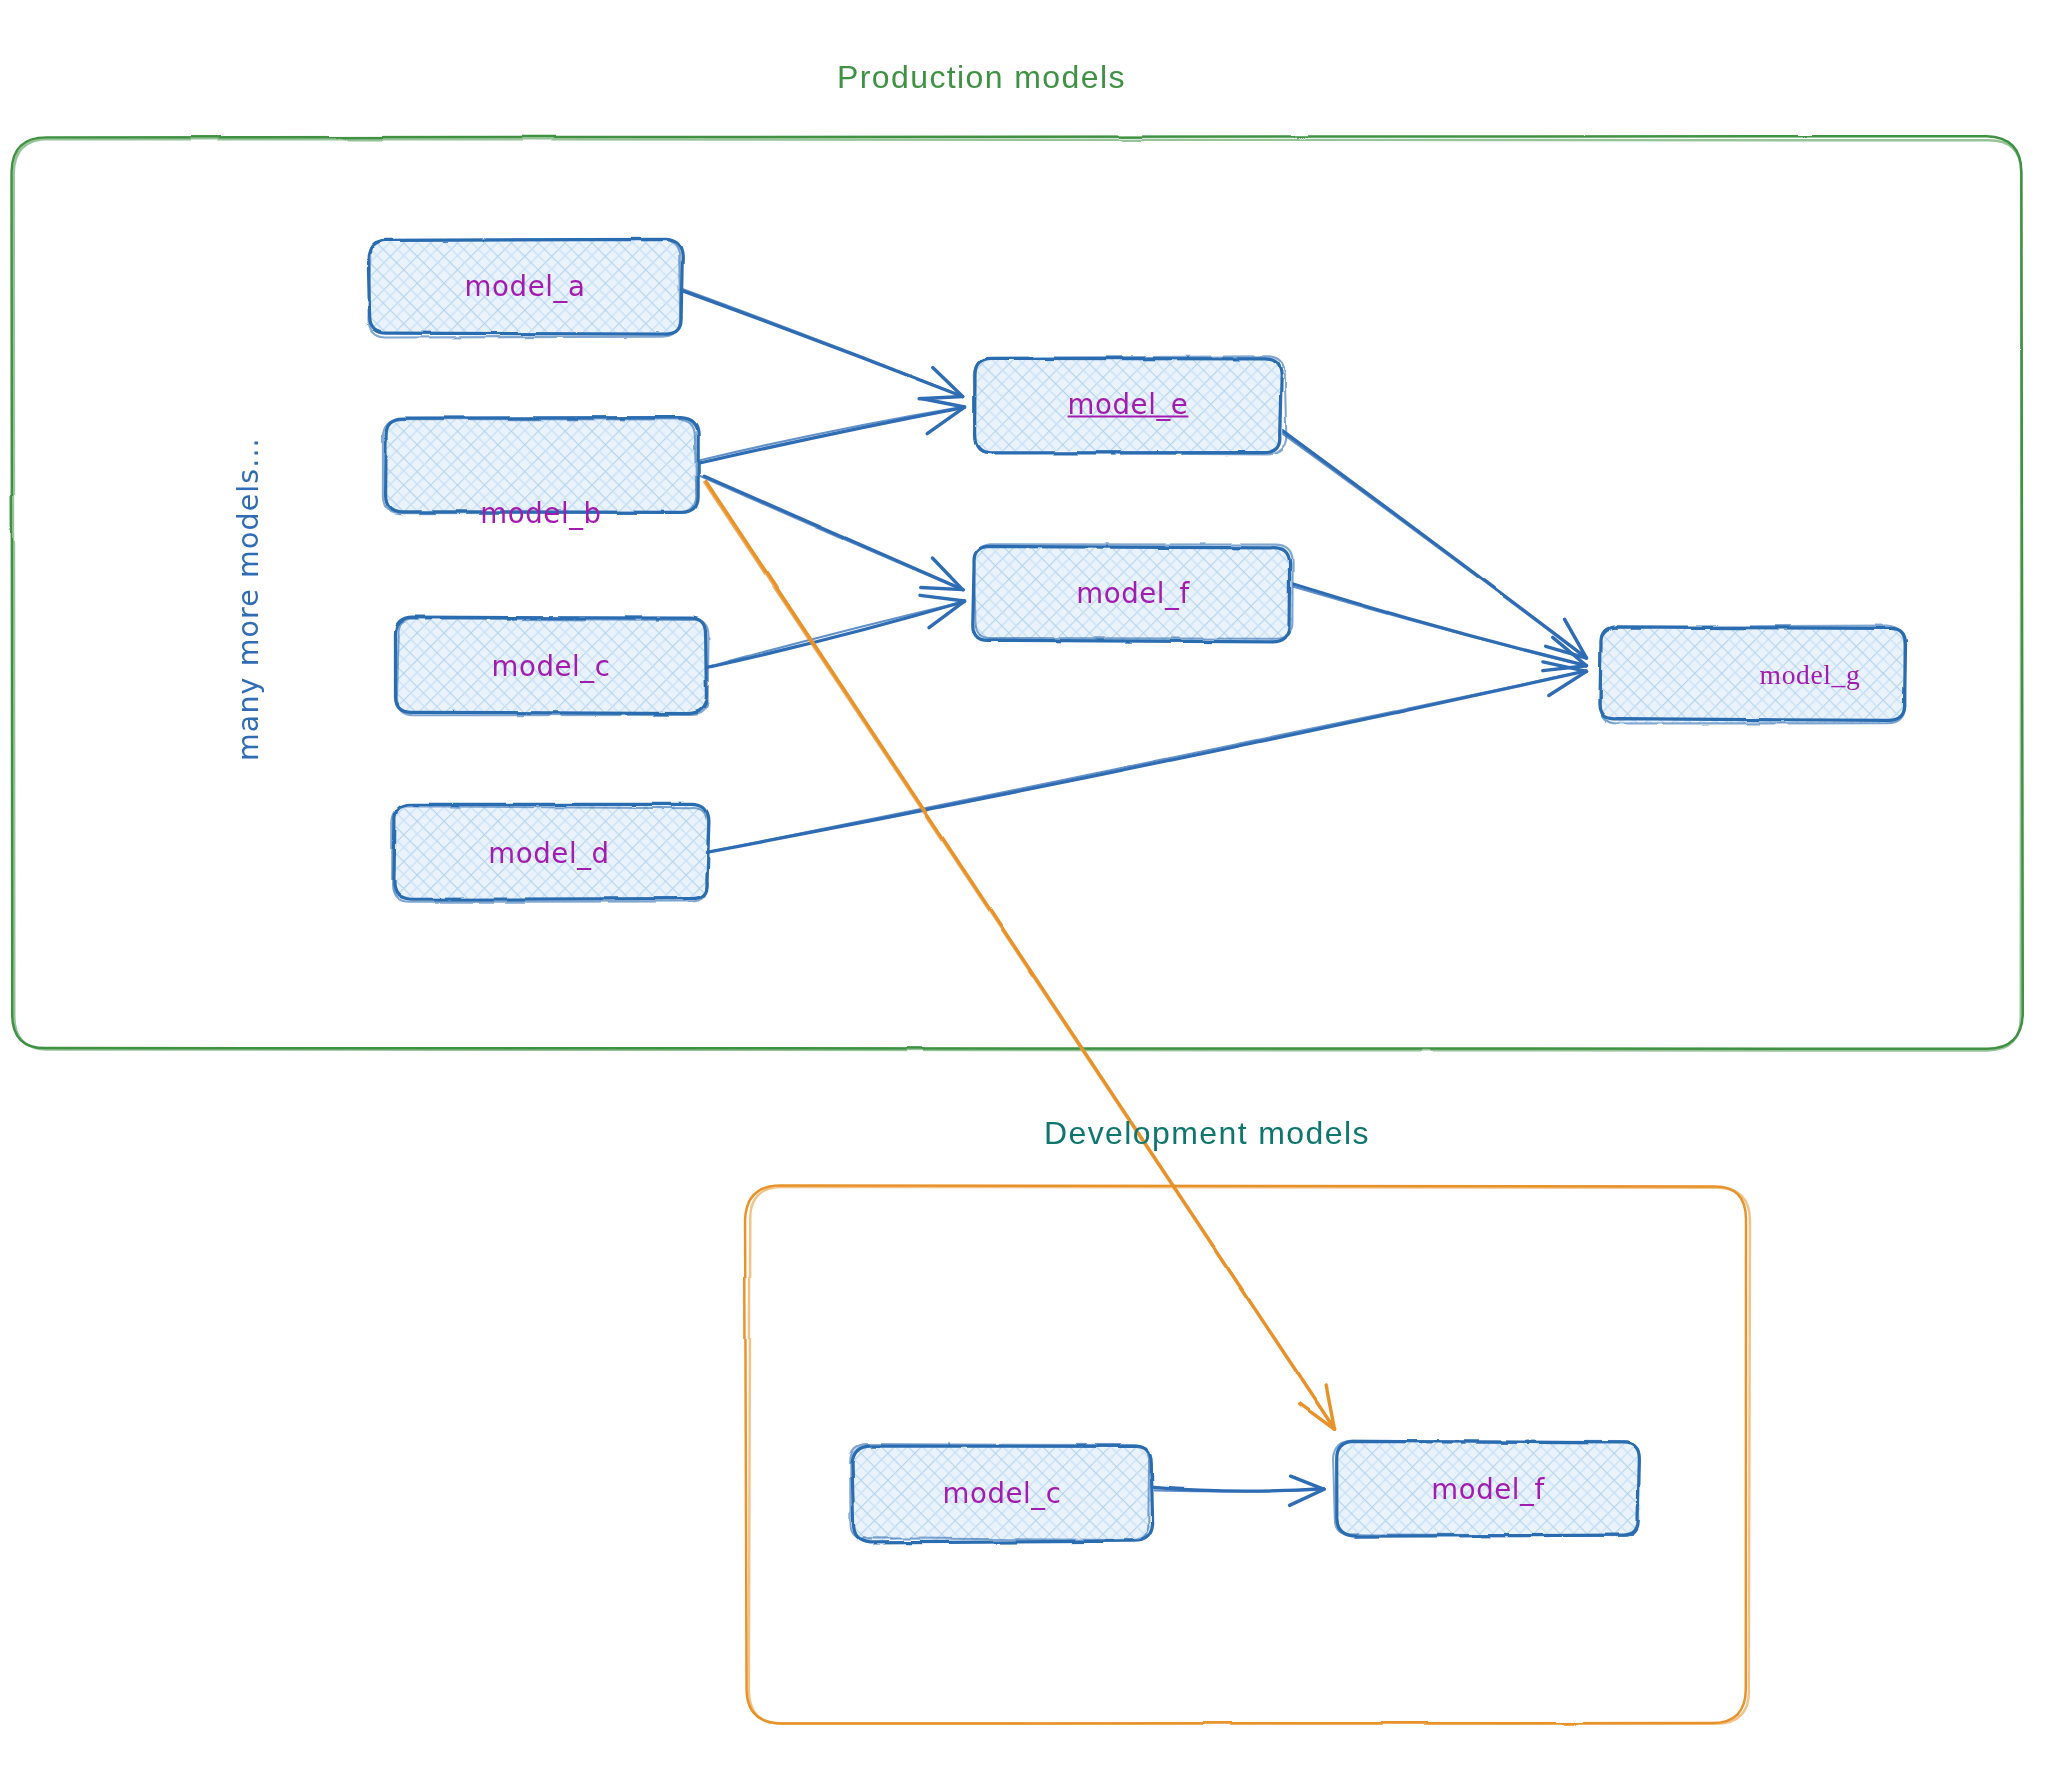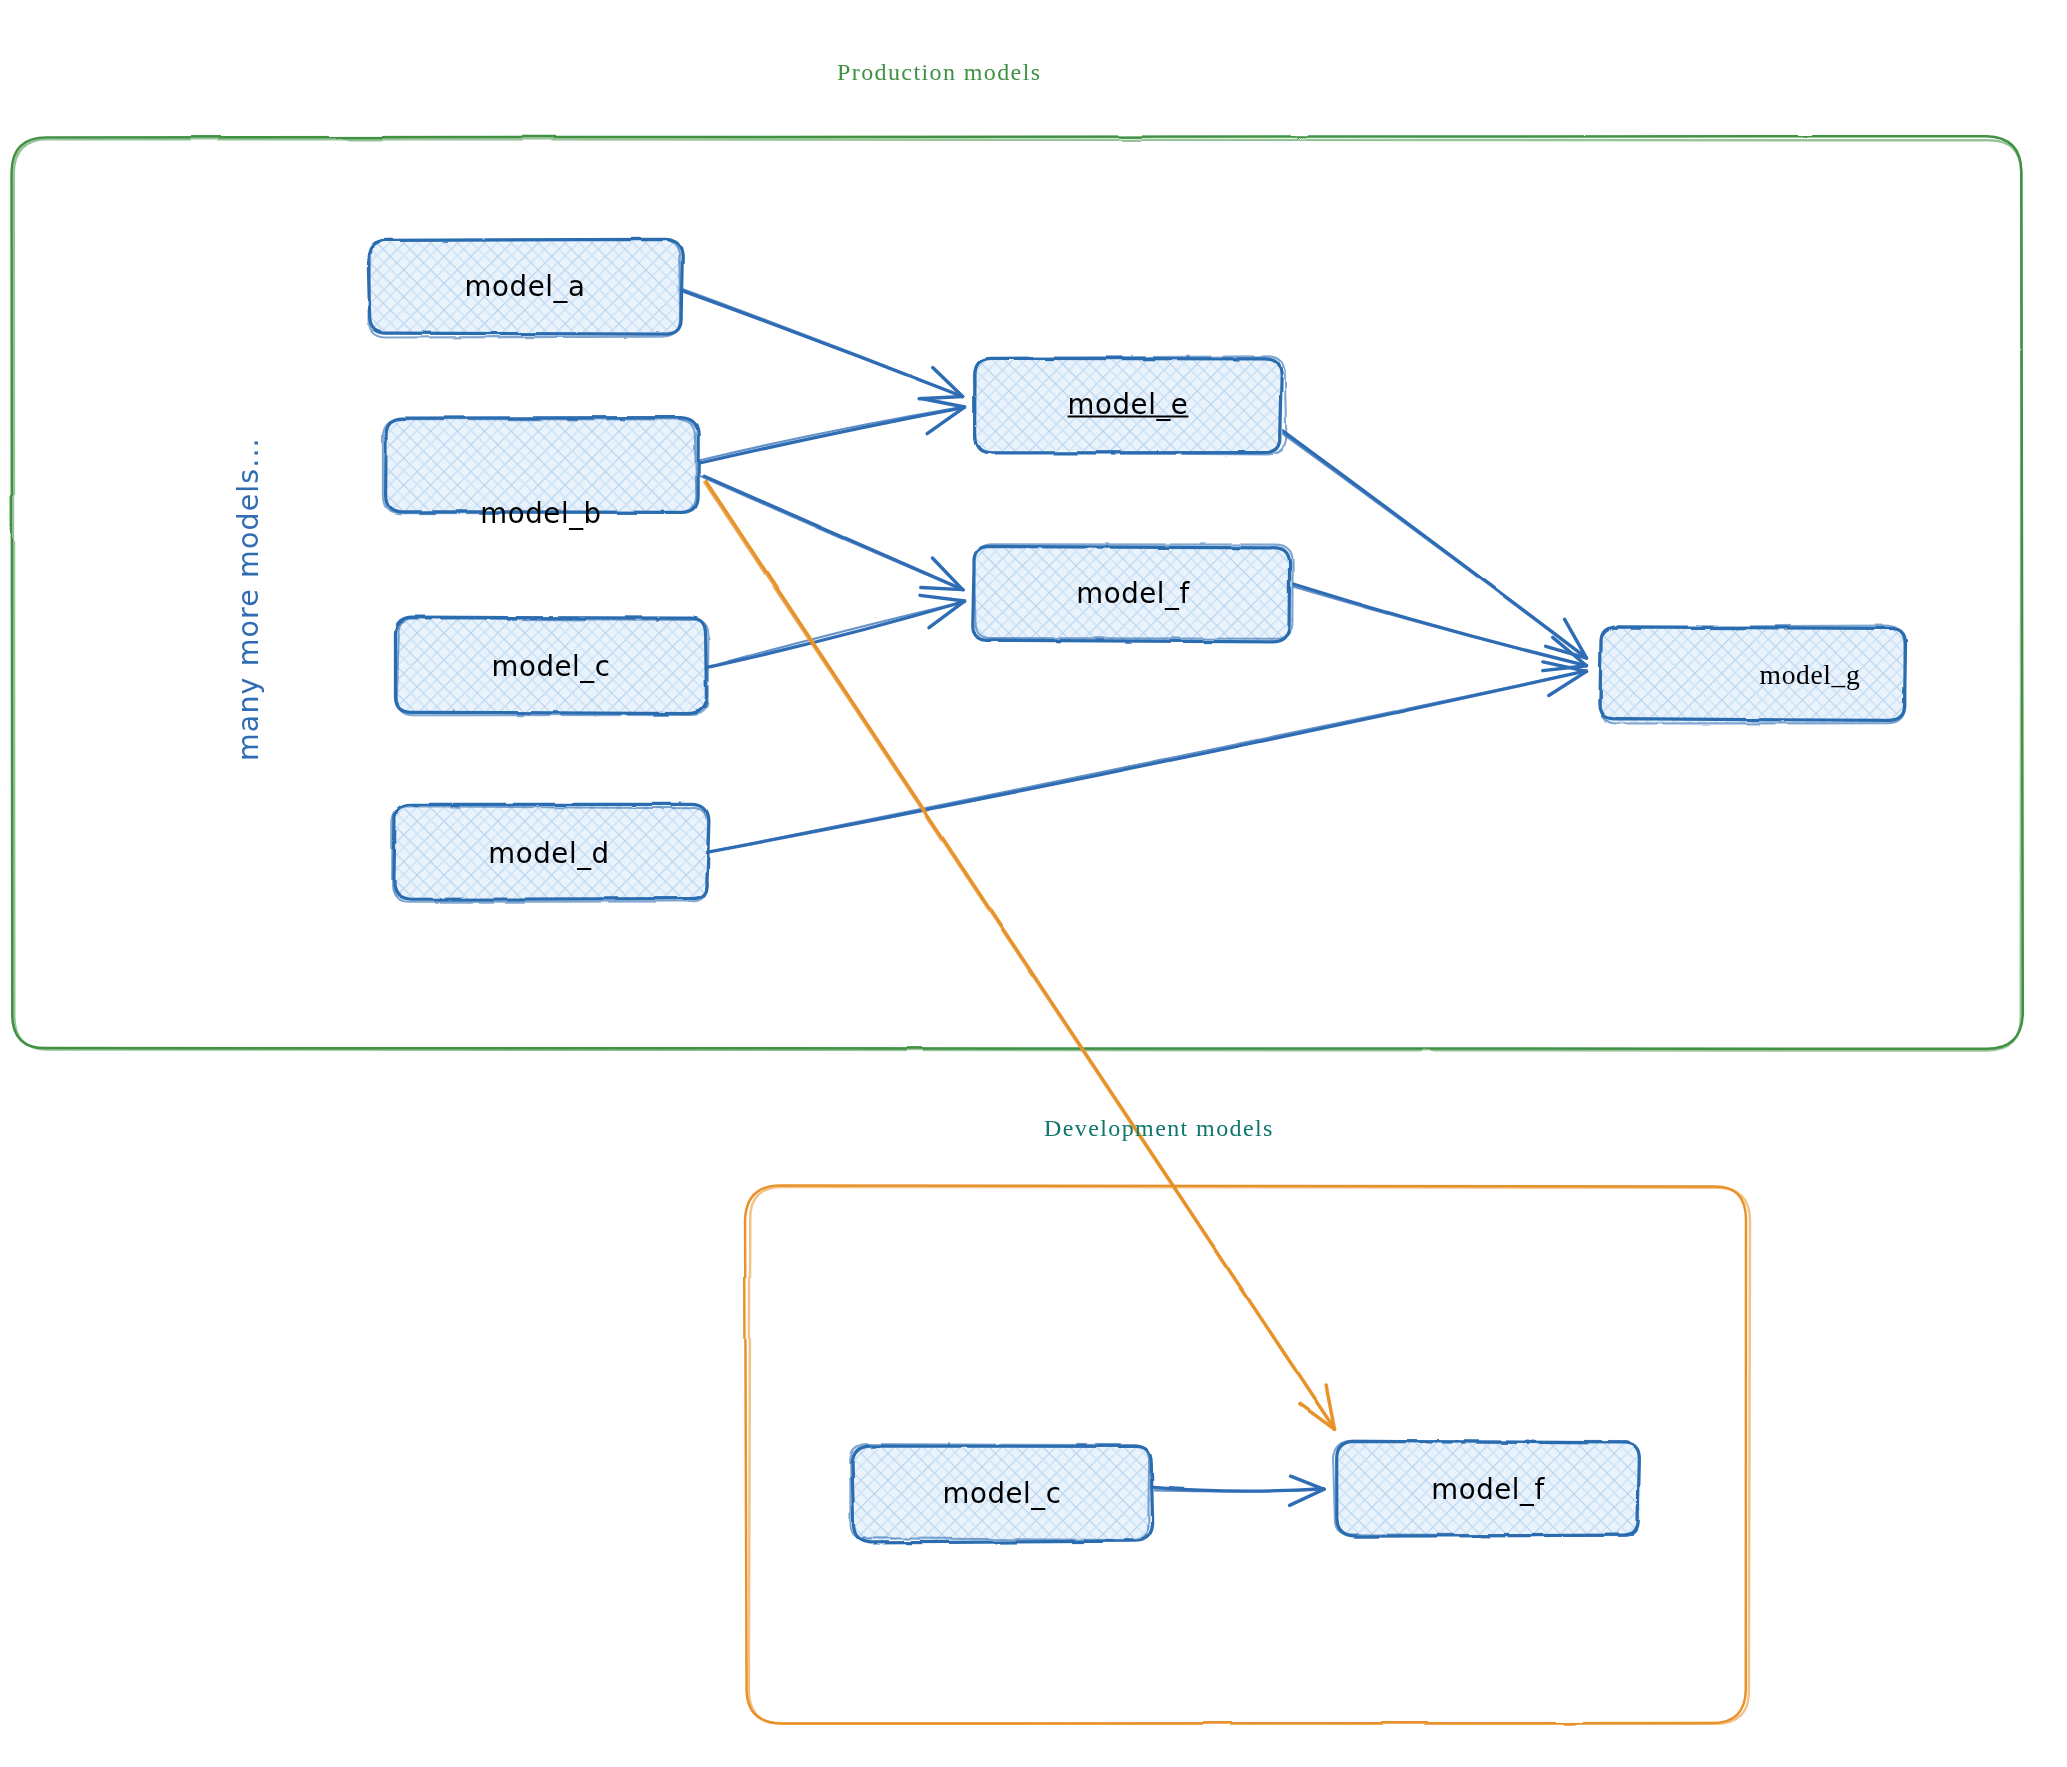--- a/index.html
+++ b/index.html
@@ -20,22 +20,22 @@
   #canvas {
     position: absolute;
     left: 0;
     top: 0;
     width: 2068px;
     height: 1767px;
   }
   .grp-title {
     position: absolute;
     white-space: nowrap;
-    font-family: Liberation Serif, serif;
-    font-size: 24px;
+    font-family: Liberation Sans, sans-serif;
+    font-size: 32px;
     letter-spacing: 1.4px;
     font-weight: 400;
   }
   #prod-title {
     color: #3f9143;
     left: 837px;
     top: 59px;
   }
   #dev-title {
     color: #0f766e;
@@ -49,21 +49,21 @@
     font-size: 28.5px;
     letter-spacing: 1.1px;
     white-space: nowrap;
     transform-origin: left top;
     transform: rotate(-90deg);
     left: 232px;
     top: 761px;
   }
   .node-label {
     position: absolute;
-    color: #000000;
+    color: #a21caf;
     font-family: "DejaVu Sans", sans-serif;
     font-size: 27.6px;
     letter-spacing: 0.6px;
     white-space: nowrap;
     transform: translate(-50%, -50%);
     pointer-events: none;
   }
 </style>
 </head>
 <body>

